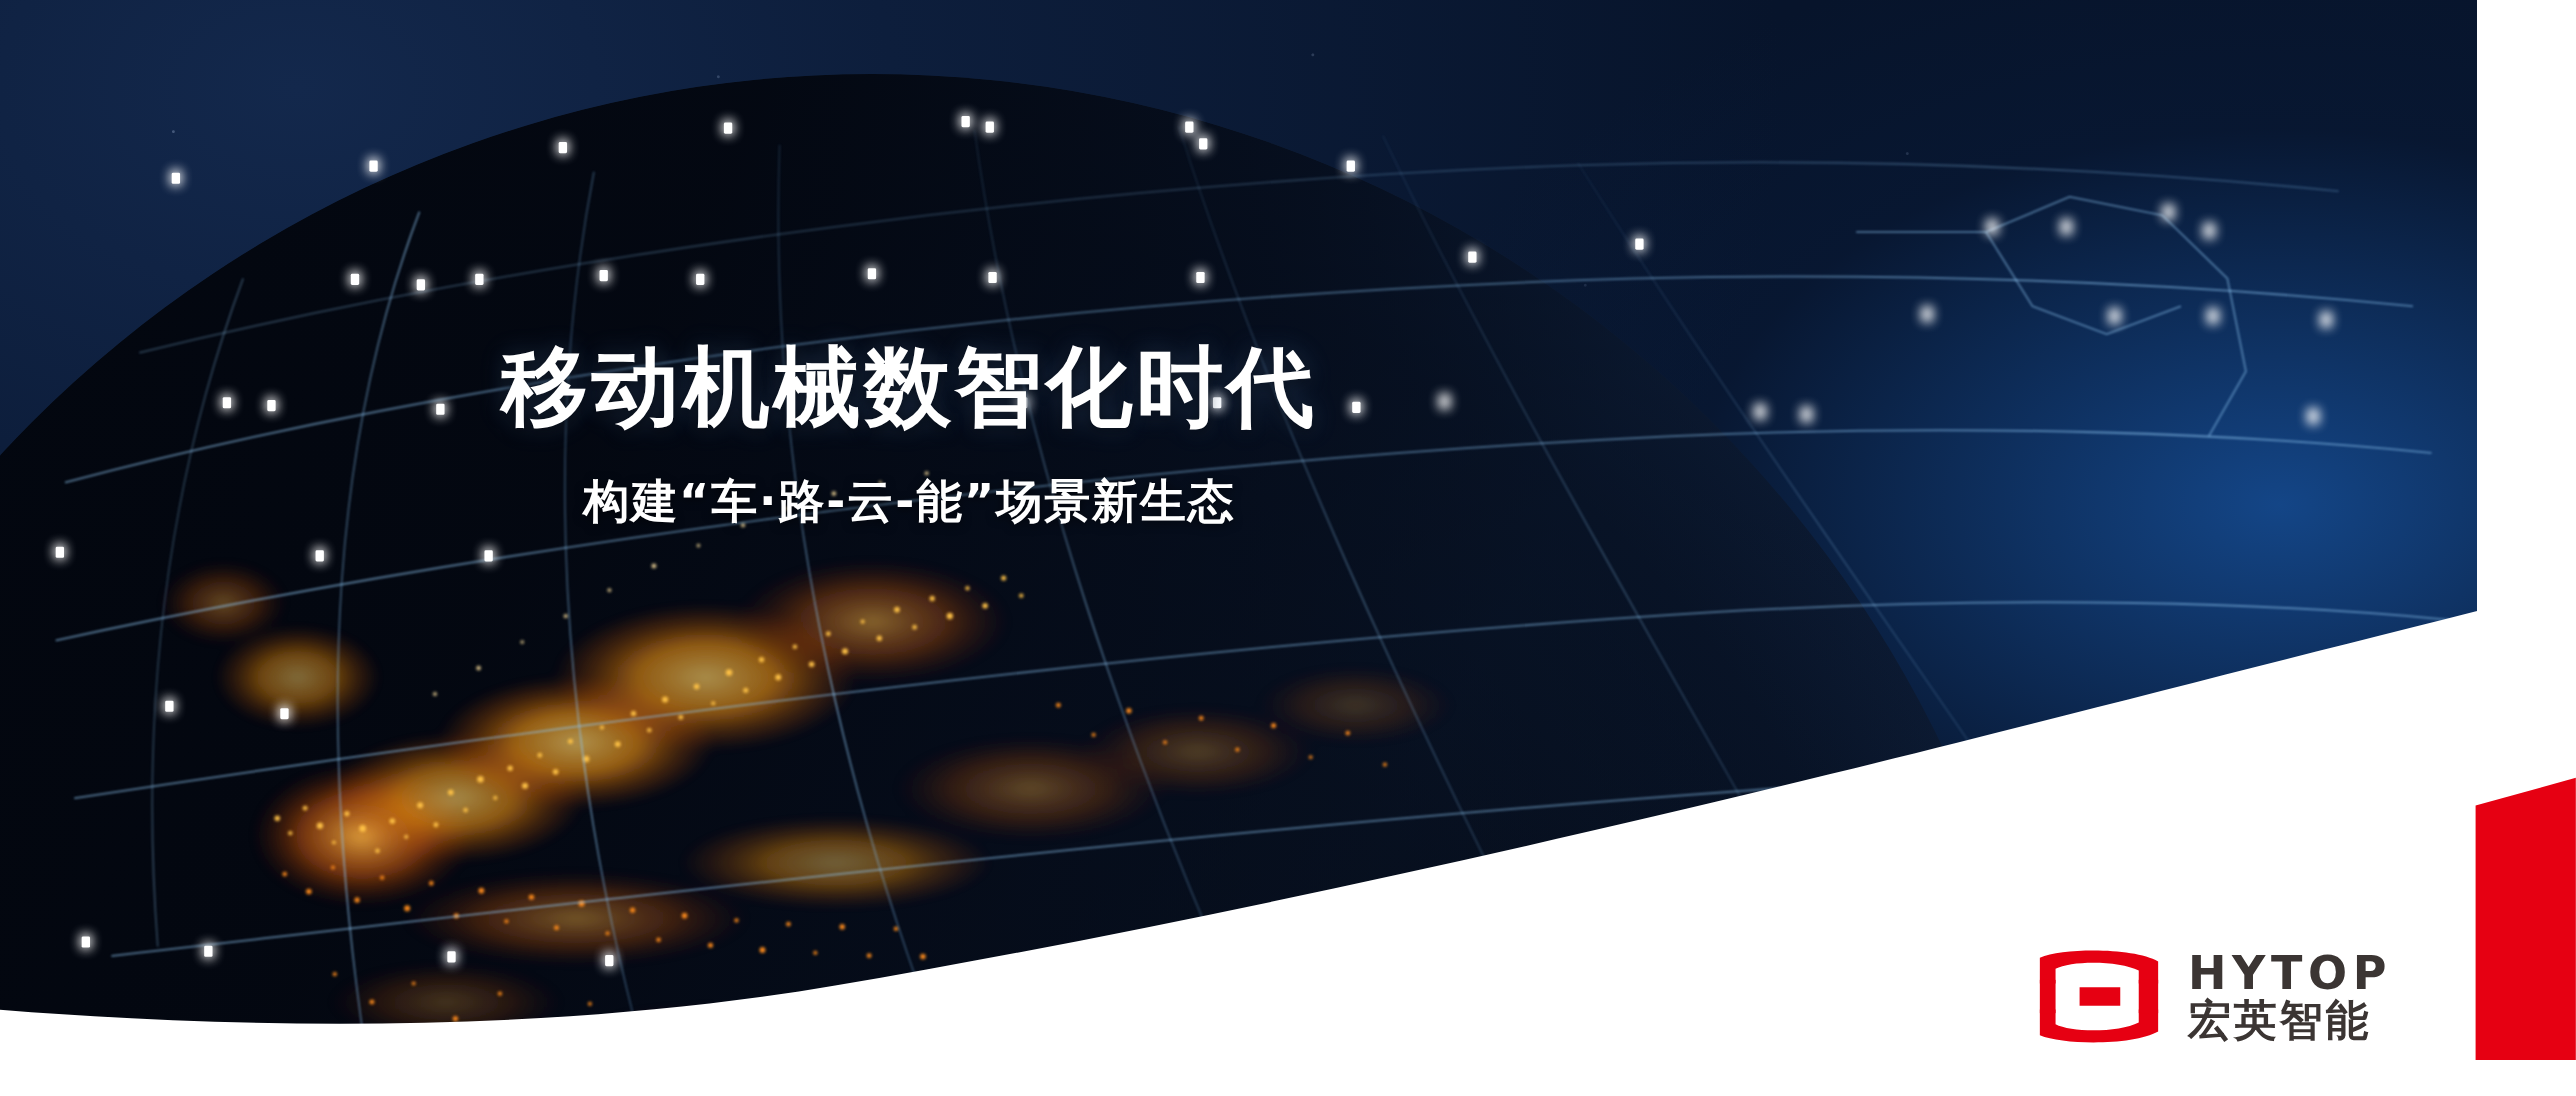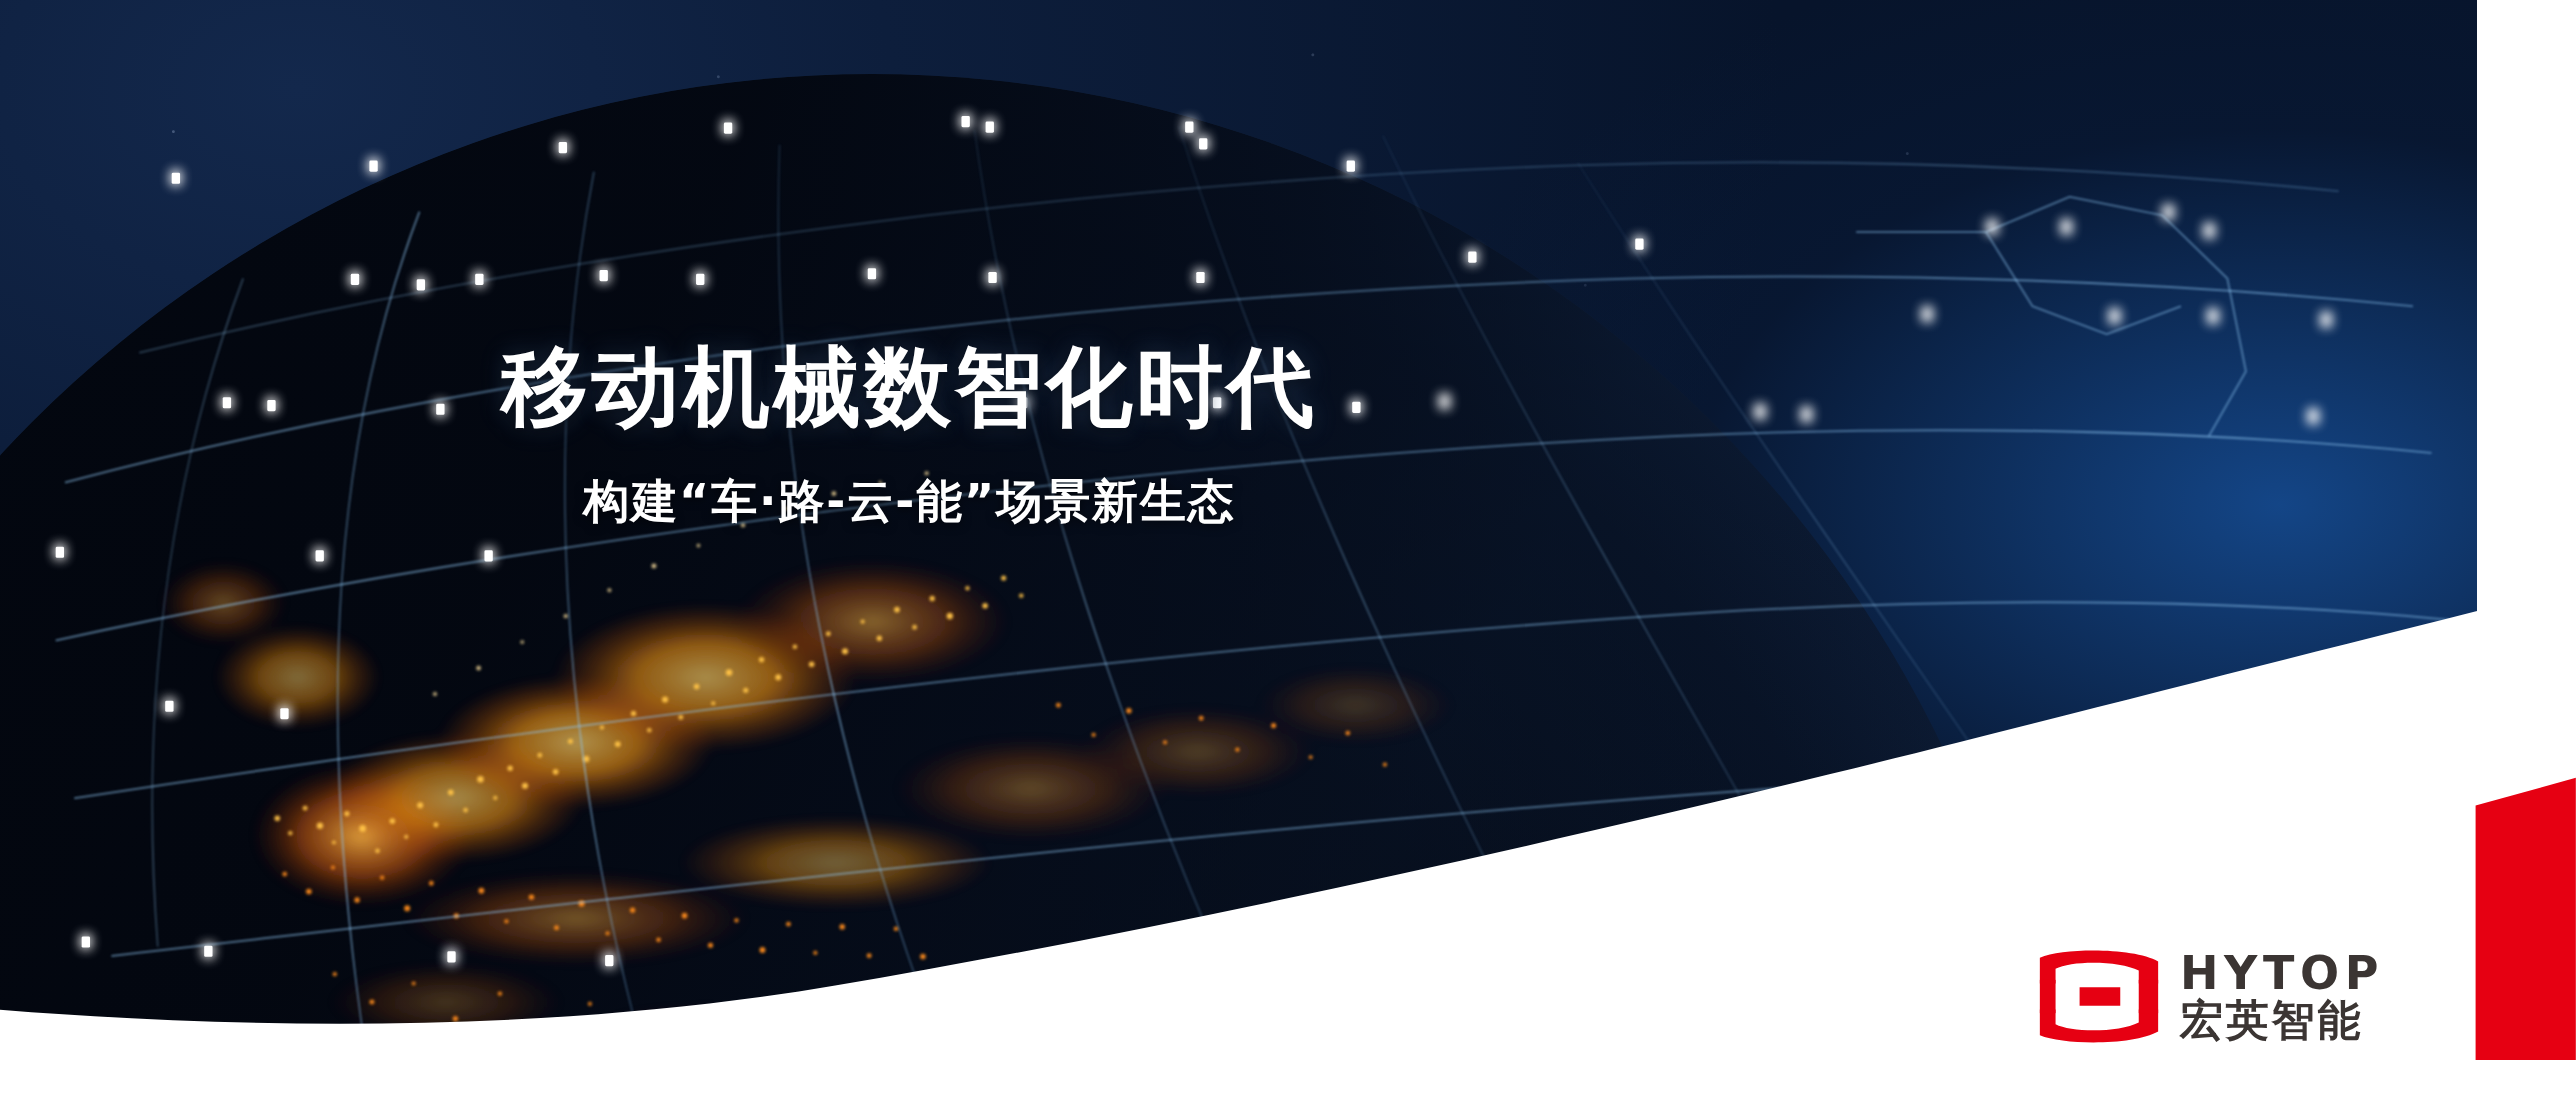--- a/index.html
+++ b/index.html
@@ -199,21 +199,21 @@
     pointer-events: none;
   }
   .red-bar svg { display:block; }
 
   
   .logo-lockup {
     position: absolute;
     left: 2038px; top: 948px;
     display: flex;
     align-items: center;
-    gap: 20px;
+    gap: 28px;
     z-index: 60;
   }
   .logo-mark { width: 122px; height: 97px; flex: 0 0 auto; }
   .logo-mark svg { display:block; }
   .logo-words { display: flex; flex-direction: column; gap: 1.9px; }
   .logo-latin {
     font-family: "DejaVu Sans", "Liberation Sans", sans-serif;
     font-weight: 700;
     font-size: 46px;
     line-height: 1;

